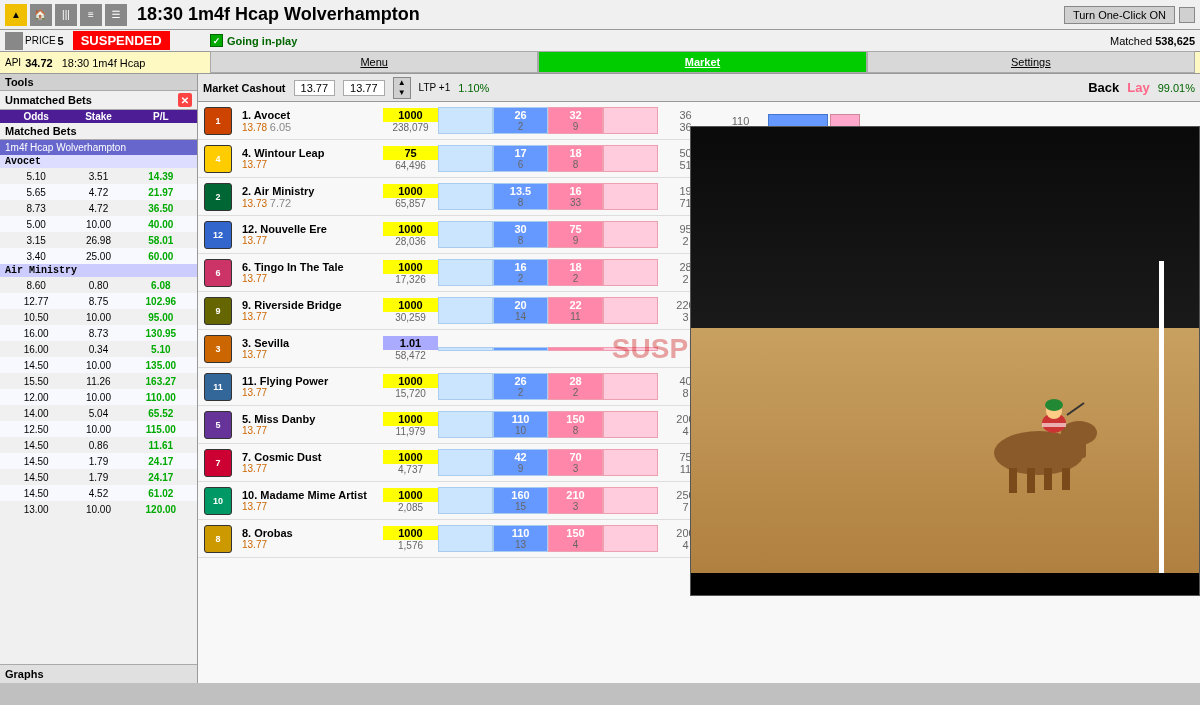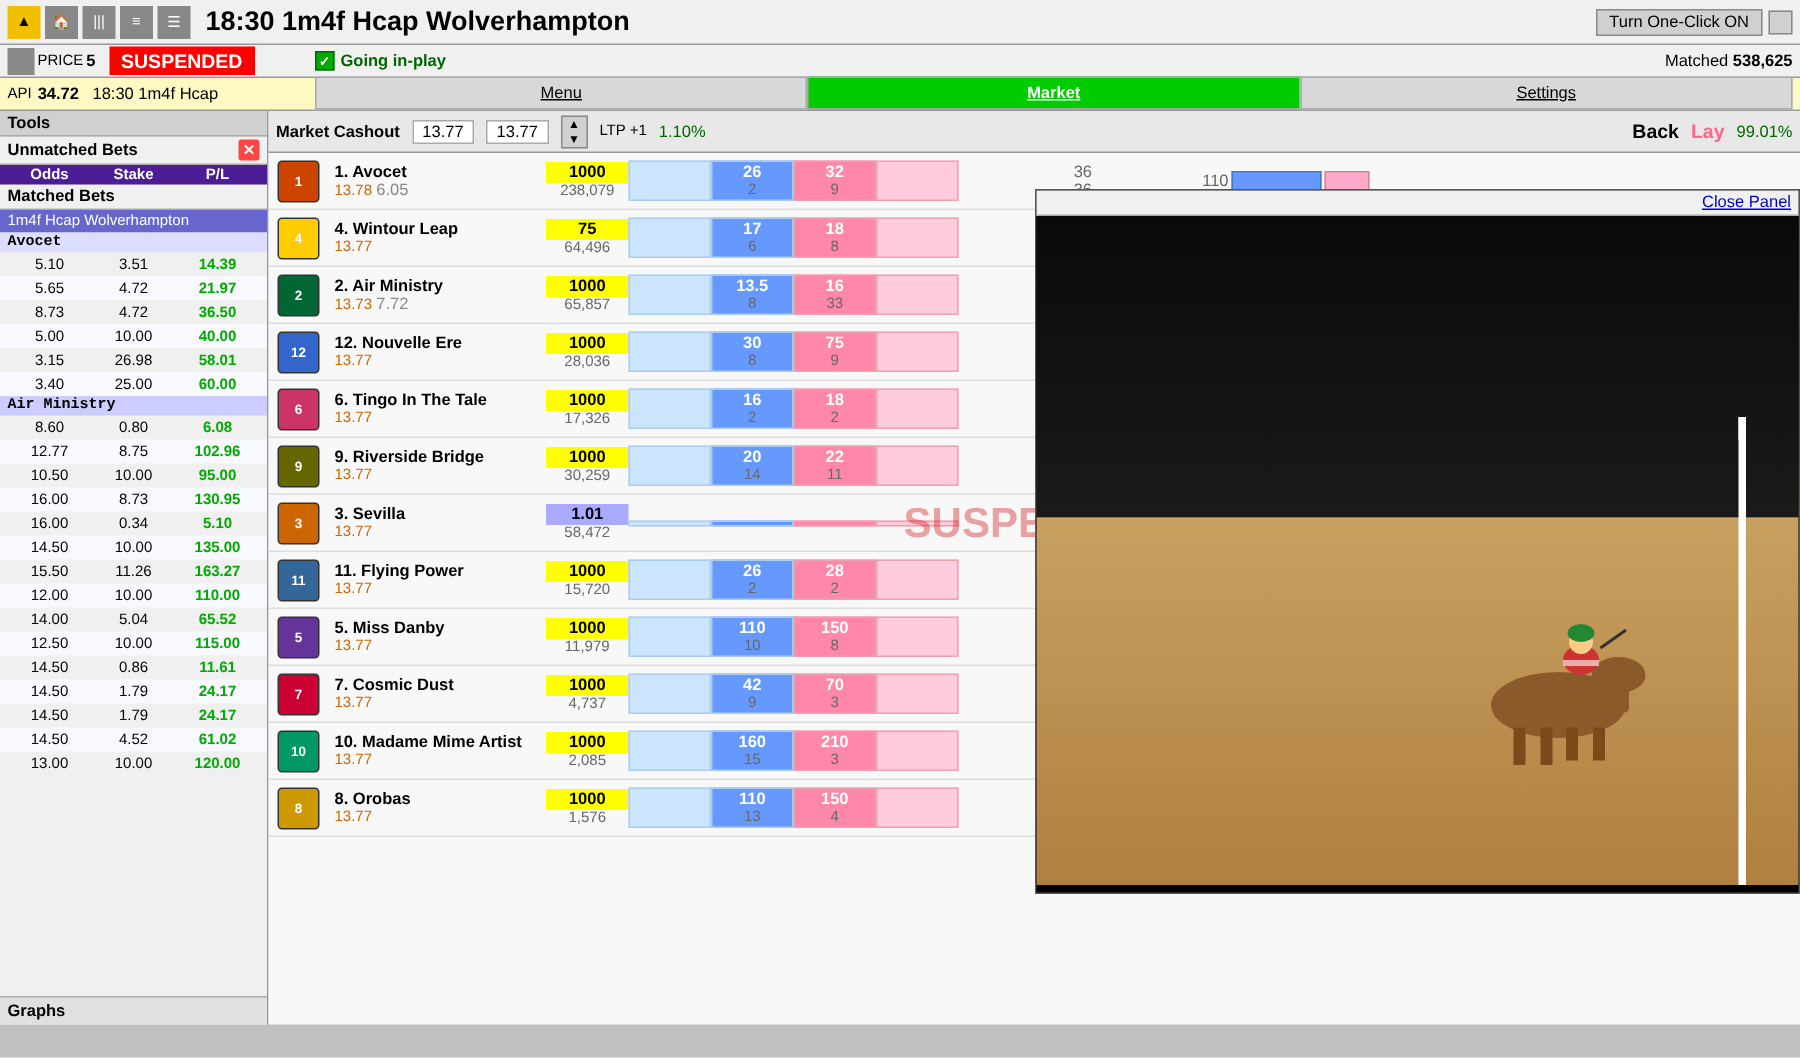--- a/index.html
+++ b/index.html
@@ -57,21 +57,21 @@
       padding: 2px 8px;
       font-size: 13px;
       margin: 0 5px;
     }
 
     
     .main-layout { display: flex; height: calc(705px - 96px); }
 
     
     .left-panel {
-      width: 179px;
+      width: 198px;
       background: #f0f0f0;
       border-right: 1px solid #999;
       display: flex;
       flex-direction: column;
     }
     .nav-buttons {
       display: flex;
       background: #d0d0d0;
       border-bottom: 1px solid #999;
     }
@@ -241,26 +241,25 @@
       border: 1px solid #eea0b0;
       font-size: 11px;
       flex-shrink: 0;
     }
     .lay-cell .top { font-weight: bold; color: #000; }
     .lay-cell .bot { color: #666; font-size: 10px; }
     .lay-cell.first { background: #ff88aa; }
     .lay-cell.first .top { color: white; }
     .extra-cell {
       width: 55px;
-      text-align: right;
-      padding: 1px 2px;
+      text-align: center;
+      padding: 1px 13px;
       font-size: 11px;
       flex-shrink: 0;
       color: #666;
-      margin-left: 36px;
     }
     .suspended-text {
       position: absolute;
       left: 50%;
       top: 50%;
       transform: translate(-50%, -50%);
       font-size: 28px;
       font-weight: bold;
       color: rgba(200,0,0,0.35);
       pointer-events: none;
@@ -1036,23 +1035,20 @@
         <div class="top"></div>
         <div class="bot"></div>
       </div>
         </div>
       </div>
 
   </div>
 </div>
 
 <div class="video-panel">
-  <div class="video-header">
-    <span class="close-panel-btn">Close Panel</span>
-  </div>
   <div class="video-content">
     <div class="track-bg">
 
       <div style="position:absolute;top:0;left:0;right:0;height:45%;background:linear-gradient(to bottom,#0a0a0a,#1a1a1a);"></div>
 
       <div style="position:absolute;bottom:0;left:0;right:0;height:55%;background:linear-gradient(to bottom,#c8a060,#b08040);"></div>
 
       <div style="position:absolute;right:35px;top:30%;bottom:0;width:5px;background:white;"></div>
       <div style="position:absolute;right:35px;top:30%;width:5px;height:15px;background:white;"></div>
 

